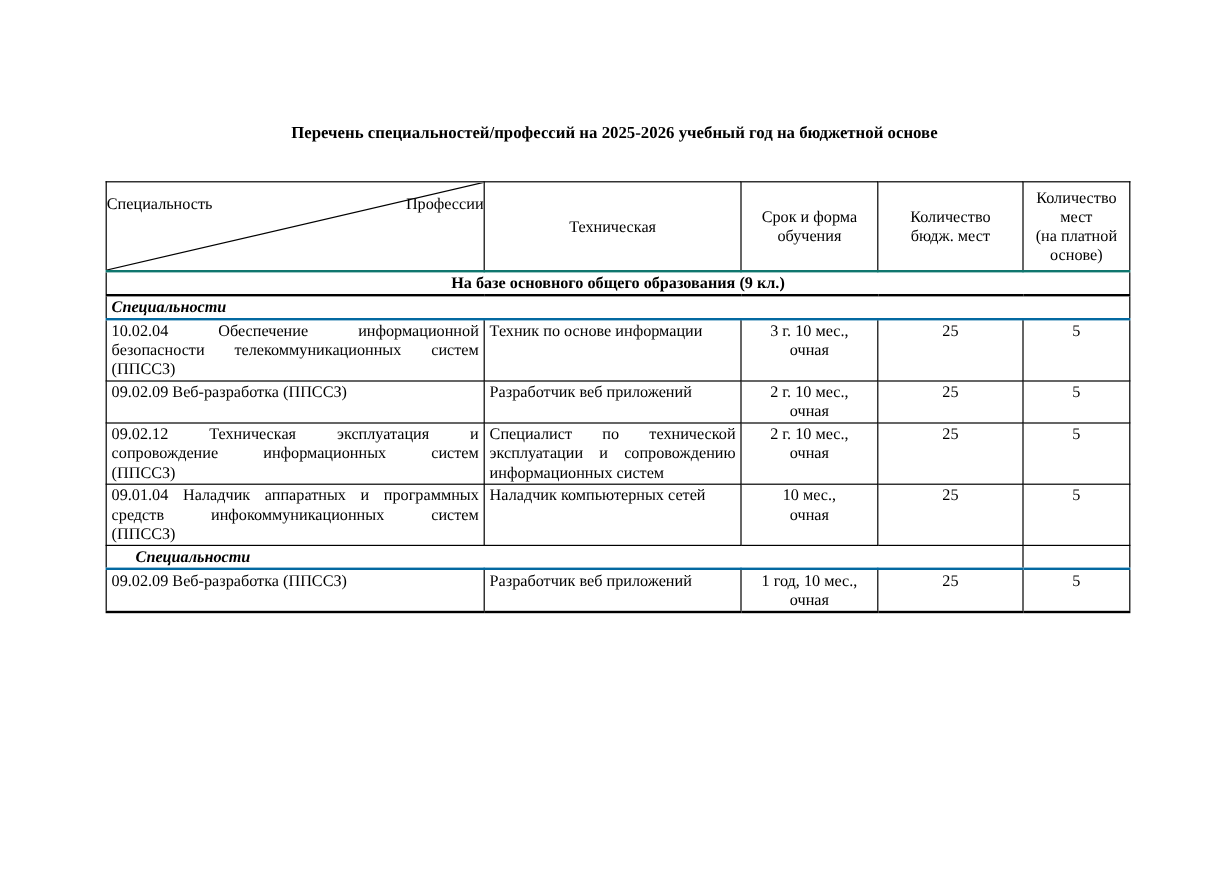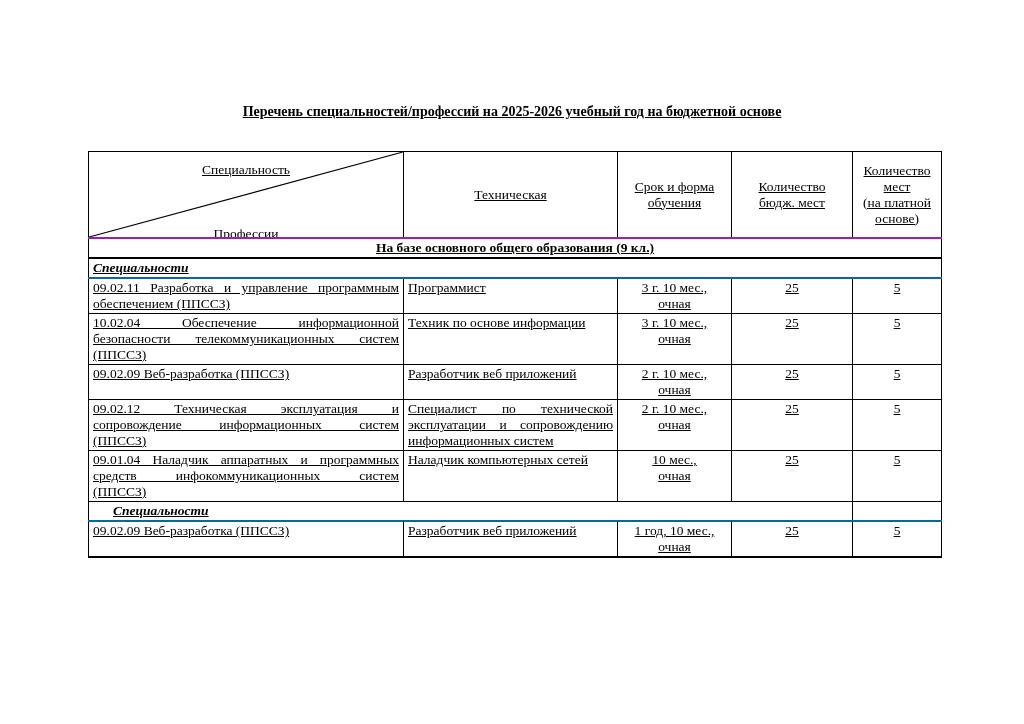--- a/index.html
+++ b/index.html
@@ -3,21 +3,21 @@
 <meta charset="utf-8">
 <style>
   html, body {
     margin: 0; padding: 0;
     width: 1024px; height: 724px;
     background: #ffffff;
     color: #000000;
     font-family: "Liberation Serif", "DejaVu Serif", serif;
     overflow: hidden;
   }
-  .page { width: 1024px; height: 724px; position: relative; text-decoration: underline; }
+  .page { width: 1024px; height: 724px; position: relative; }
 
   .doc-title {
     padding-top: 103px;
     text-align: center;
     font-weight: bold;
     font-size: 14px;
     line-height: 18px;
   }
 
   table.admissions {
@@ -40,36 +40,35 @@
     vertical-align: middle;
     text-align: center;
     white-space: pre-line;
     height: 71px;
   }
   td.diag-cell { position: relative; padding: 0; }
   td.diag-cell .diag-inner {
     position: relative;
     height: 100%;
     display: flex;
-    flex-direction: column;
     justify-content: space-between;
     padding: 2px 0 3px 0;
     box-sizing: border-box;
   }
   td.diag-cell svg.diag-line {
     position: absolute;
     left: 0; top: 0;
     width: 100%; height: 100%;
     display: block;
   }
   .diag-top, .diag-bottom { text-align: center; white-space: normal; }
 
   
   tr.section-row td {
-    border-top: 2px solid #a21caf;
+    border-top: 2px solid #0f766e;
     border-bottom: 2px solid #000;
     font-weight: bold;
     text-align: center;
     white-space: normal;
   }
   tr.subsection-row td {
     border-bottom: 2px solid #0369a1;
     font-weight: bold;
     font-style: italic;
     text-align: left;
@@ -122,33 +121,20 @@
 
     <tr class="section-row">
       <td colspan="5">На базе основного общего образования (9 кл.)</td>
     </tr>
     <tr class="subsection-row">
       <td colspan="5">Специальности</td>
     </tr>
 
     <tr>
       <td>
-            <div class="jl">09.02.11 Разработка и управление программным</div>
-            <div class="jl">обеспечением (ППССЗ)</div>
-          </td>
-      <td>
-            <div class="jl">Программист</div>
-          </td>
-      <td class="term-cell">3 г. 10 мес.,
-очная</td>
-      <td class="num-cell">25</td>
-      <td class="num-cell">5</td>
-    </tr>
-    <tr>
-      <td>
             <div class="jl">10.02.04 Обеспечение информационной</div>
             <div class="jl">безопасности телекоммуникационных систем</div>
             <div class="jl">(ППССЗ)</div>
           </td>
       <td>
             <div class="jl">Техник по основе информации</div>
           </td>
       <td class="term-cell">3 г. 10 мес.,
 очная</td>
       <td class="num-cell">25</td>

